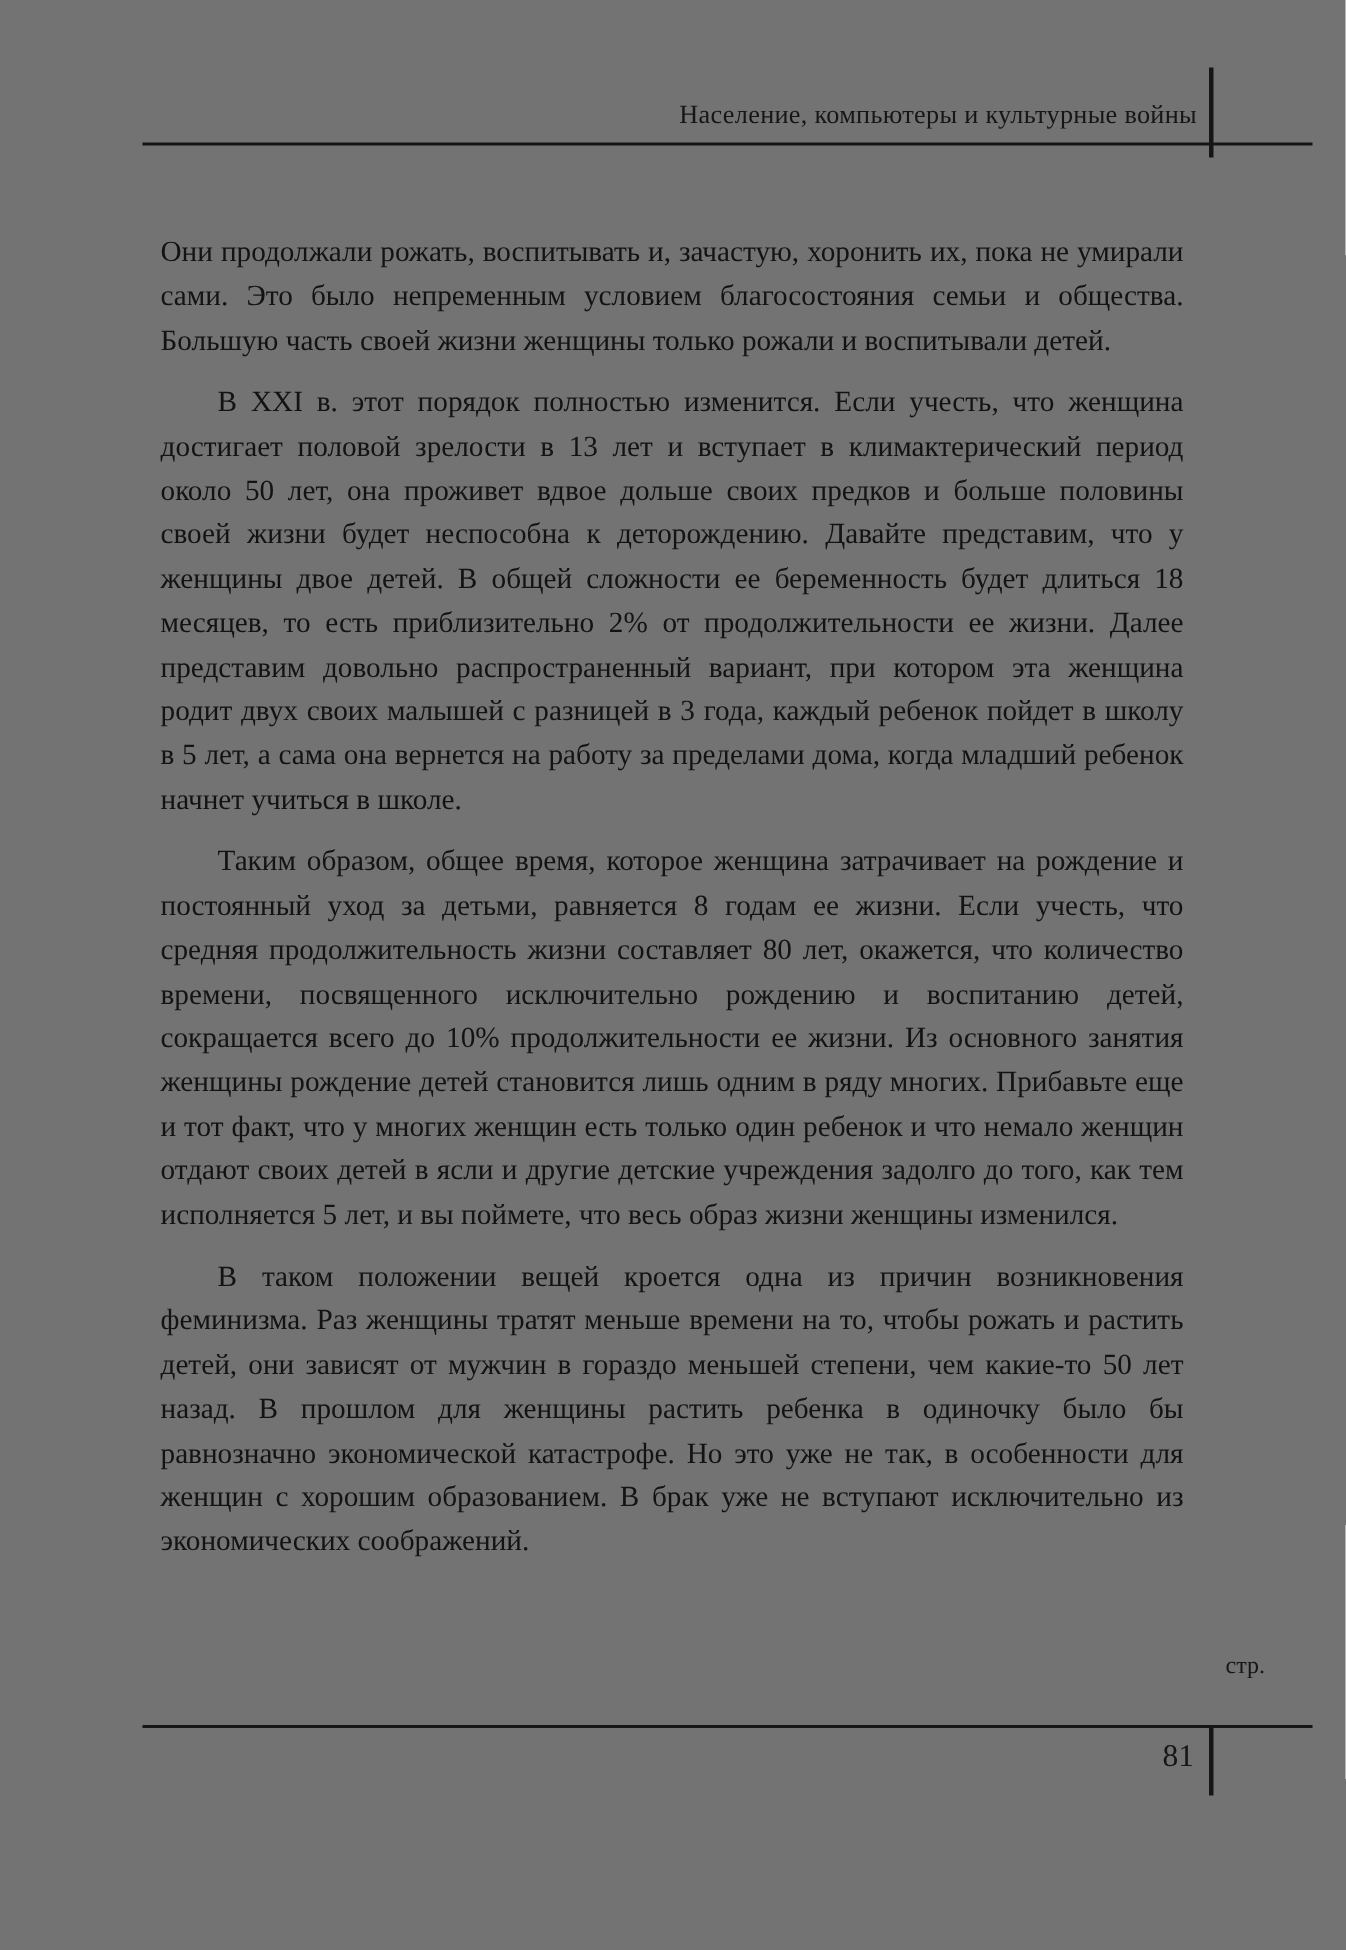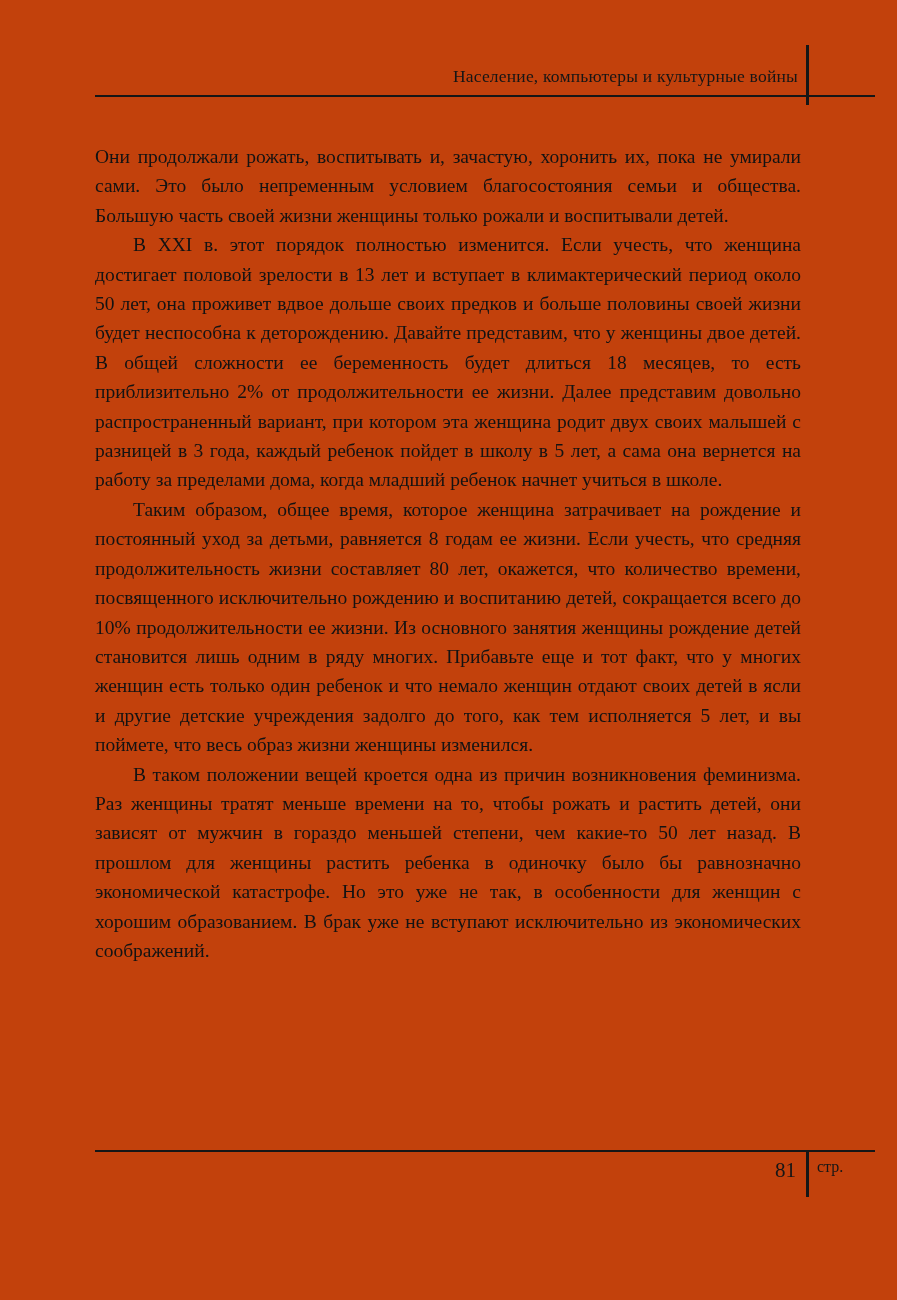--- a/index.html
+++ b/index.html
@@ -5,21 +5,21 @@
   * { margin: 0; padding: 0; box-sizing: border-box; }
   html, body { background: #e9e9e9; }
   body {
     width: 897px; height: 1300px;
     font-family: "Liberation Serif", "DejaVu Serif", serif;
     color: #131313;
   }
   .page {
     position: relative;
     width: 897px; height: 1300px;
-    background: #c2410c;
+    background: #737373;
     overflow: hidden;
   }
 
   
   .running-head {
     position: absolute;
     top: 66px; right: 99px;
     font-size: 17.5px;
     letter-spacing: 0.2px;
     color: #161616;
@@ -42,21 +42,21 @@
   .body-text {
     position: absolute;
     left: 95px; top: 142px;
     width: 706px;
     font-size: 19.5px;
     line-height: 29.4px;
     text-align: justify;
     hyphens: auto;
     color: #131313;
   }
-  .body-text p { margin: 0; font-family: Liberation Serif, serif; }
+  .body-text p { margin: 12px; font-family: Liberation Serif, serif; }
   .body-text p.indent { text-indent: 38px; }
 
   
   .footer-hrule {
     position: absolute;
     left: 95px; top: 1150px;
     width: 780px; height: 2px;
     background: #161616;
   }
   .footer-vrule {
@@ -66,21 +66,21 @@
     background: #161616;
   }
   .page-number {
     position: absolute;
     top: 1158px; right: 101px;
     font-size: 21px;
     color: #161616;
   }
   .page-label {
     position: absolute;
-    top: 1158px; left: 817px;
+    top: 1102px; left: 817px;
     font-size: 16px;
     color: #161616;
   }
 </style>
 </head>
 <body>
 
 <div class="page">
 
   <div class="running-head">Население, компьютеры и культурные войны</div>

